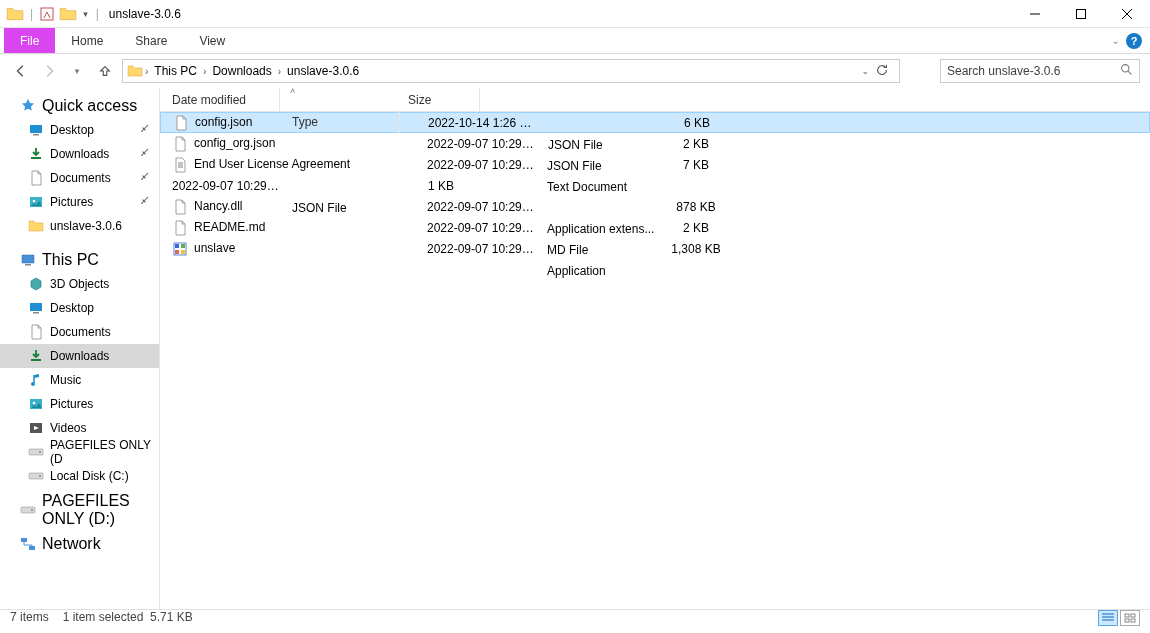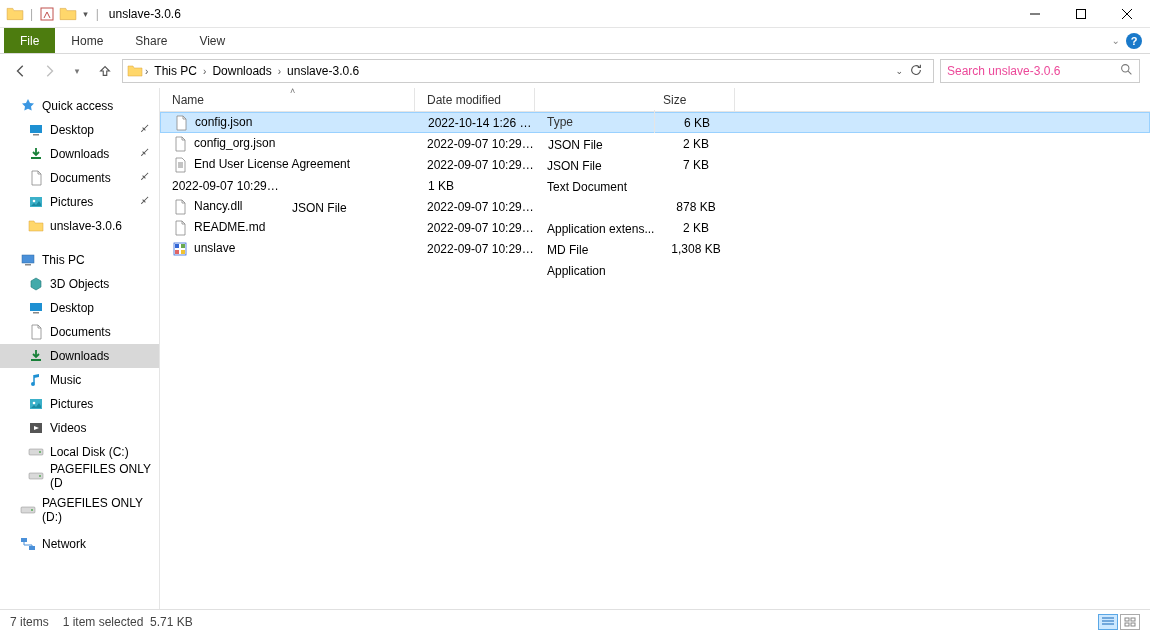--- a/index.html
+++ b/index.html
@@ -55,21 +55,21 @@
     padding-left: 4px;
   }
   .ribbon .tab {
     padding: 0 16px;
     display: flex;
     align-items: center;
     font-size: 12px;
     color: #333;
   }
   .ribbon .tab.file {
-    background: #4d7c0f;
+    background: #d946ef;
     color: #fff;
   }
   .ribbon .right {
     margin-left: auto;
     display: flex;
     align-items: center;
     padding-right: 8px;
     gap: 6px;
   }
   .help-circle {
@@ -115,22 +115,23 @@
     margin-left:auto; display:flex; align-items:center; gap:2px; padding-right:2px;
     color:#555;
   }
   .searchbox {
     width: 200px;
     height: 24px;
     border: 1px solid #ccc;
     display:flex;
     align-items:center;
     padding: 0 6px;
-    color:#ec4899;
+    color:#404040;
     justify-content: space-between;
+    margin-left: 34px;
   }
 
   
   .body {
     flex:1;
     display:flex;
     overflow:hidden;
     min-height:0;
   }
   .sidebar {
@@ -141,21 +142,21 @@
   }
   .side-group { margin-bottom: 10px; }
   .side-item {
     display:flex;
     align-items:center;
     height:24px;
     padding-left: 28px;
     gap:6px;
     position:relative;
   }
-  .side-item.header { padding-left:20px; font-size:12px; }
+  .side-item.header { padding-left:20px; font-size:16px; }
   .side-item.child { }
   .side-item.selected { background:#d8d8d8; }
   .side-item .pin {
     position:absolute; right:10px; top:4px;
     transform: rotate(45deg);
     color:#555;
   }
   .icon-box {
     width:16px; height:16px;
     display:flex; align-items:center; justify-content:center;
@@ -206,21 +207,20 @@
   .c-date{ width:120px; }
   .c-type{ width:120px;margin-top:44px; }
   .c-size{ width:80px; text-align:center; padding-right:10px; padding-left:0;}
   .file-icon{ width:16px; height:16px; flex-shrink:0; }
 
   
   .statusbar {
     height:24px;
     border-top:1px solid #e0e0e0;
     display:flex;
-    align-items:center;
     padding: 0 10px;
     font-size:12px;
     color:#444;
     gap:14px;
   }
   .statusbar .spacer{flex:1;}
   .view-toggle{
     display:flex; gap:2px;
   }
   .view-toggle .vt{
@@ -485,30 +485,30 @@
             </span>
             <span>Videos</span>
           </div>
           <div class="side-item child">
             <span class="icon-box">
               <svg viewBox="0 0 16 16">
                 <rect x="1" y="5" width="14" height="6" rx="1" fill="#d9d9d9" stroke="#888" stroke-width="0.5"></rect>
                 <circle cx="12" cy="8" r="1" fill="#5a5"></circle>
               </svg>
             </span>
-            <span>Local Disk (C:)</span>
+            <span>PAGEFILES ONLY (D</span>
           </div>
           <div class="side-item child">
             <span class="icon-box">
               <svg viewBox="0 0 16 16">
                 <rect x="1" y="5" width="14" height="6" rx="1" fill="#d9d9d9" stroke="#888" stroke-width="0.5"></rect>
                 <circle cx="12" cy="8" r="1" fill="#5a5"></circle>
               </svg>
             </span>
-            <span>PAGEFILES ONLY (D</span>
+            <span>Local Disk (C:)</span>
           </div>
         </div>
     </div>
     <div class="side-group">
       <div class="side-item header">
         <span class="icon-box">
           <svg viewBox="0 0 16 16">
               <rect x="1" y="5" width="14" height="6" rx="1" fill="#d9d9d9" stroke="#888" stroke-width="0.5"></rect>
               <circle cx="12" cy="8" r="1" fill="#5a5"></circle>
             </svg>
@@ -525,23 +525,20 @@
               <path d="M4 6v3h8v1" fill="none" stroke="#4a90d9" stroke-width="1"></path>
             </svg>
         </span>
         <span>Network</span>
       </div>
     </div>
   </div>
 
   <div class="filelist">
     <div class="columns">
-      <div class="col c-name">
-          <span>Name</span>
-        </div>
       <div class="col c-date">
           <span>Date modified</span>
         </div>
       <div class="col c-type">
           <span>Type</span>
         </div>
       <div class="col c-size" style="text-align:left;padding-left:8px">
           <span>Size</span>
         </div>
       <span class="sort-arrow">˄</span>

